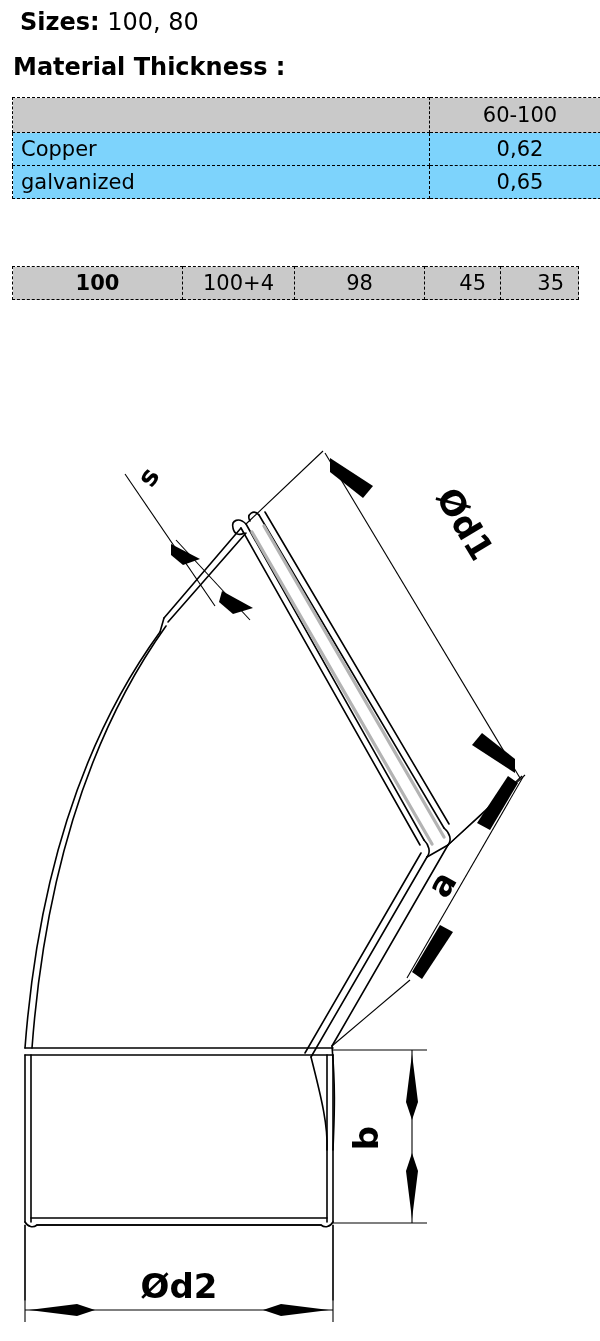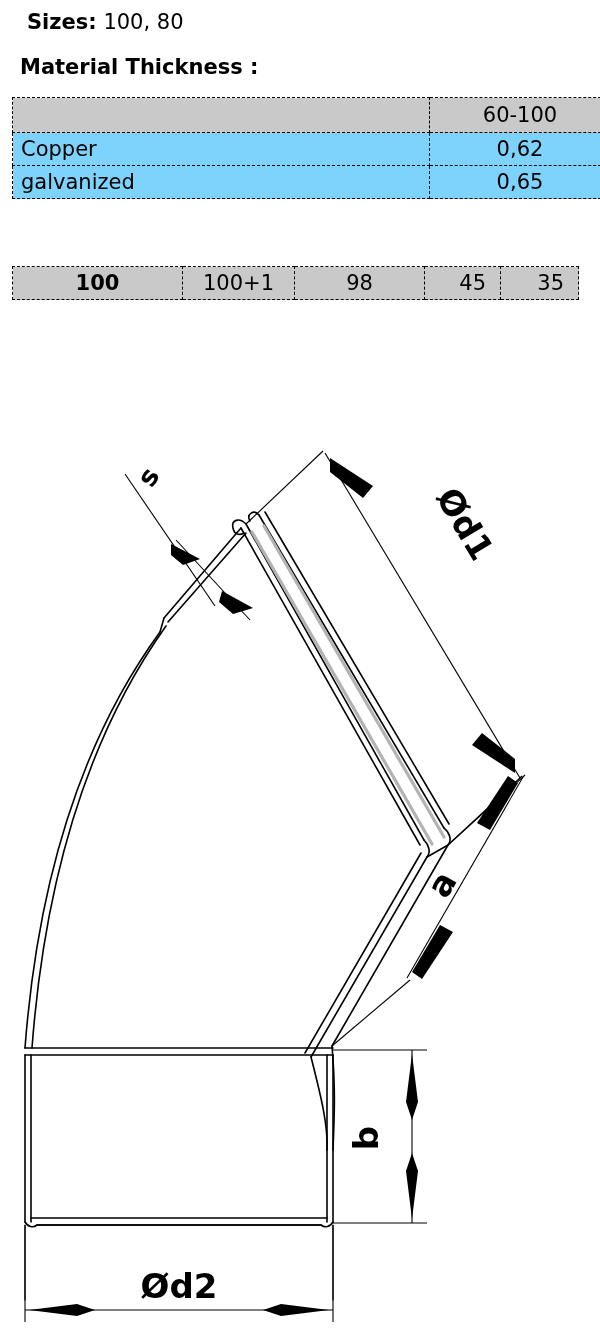--- a/index.html
+++ b/index.html
@@ -8,25 +8,24 @@
     width:600px;height:1341px;position:relative;overflow:hidden;
     font-family:"DejaVu Sans","Liberation Sans",sans-serif;
     color:#000000;
     -webkit-font-smoothing:antialiased;
   }
   .page{position:relative;width:600px;height:1341px;}
 
   
   .heading{
     position:absolute;
-    font-size:21px;
+    font-size:24px;
     line-height:21px;
     white-space:nowrap;
     letter-spacing:0px;
-    margin-left:7px;
   }
   .heading .lab{font-weight:bold;}
   .heading .val{font-weight:normal;}
 
   #sizes-line{left:20px;top:12px;}
   #material-line{left:13px;top:57px;font-weight:bold;}
   #measure-line{left:20px;top:228px;font-weight:bold;}
 
   
   .dtable{
@@ -122,21 +121,21 @@
     <colgroup>
       <col class="w-size">
         <col class="w-d1">
         <col class="w-d2">
         <col class="w-a">
         <col class="w-b">
     </colgroup>
     <tbody>
       <tr class="mr">
         <td class="size-v">100</td>
-        <td>100+1</td>
+        <td>100+4</td>
         <td>98</td>
         <td class="num-a">45</td>
         <td class="num-b">35</td>
       </tr>
     </tbody>
   </table>
 
   <div id="drawing">
     <svg viewBox="0 0 600 921" xmlns="http://www.w3.org/2000/svg" aria-hidden="true">
 

